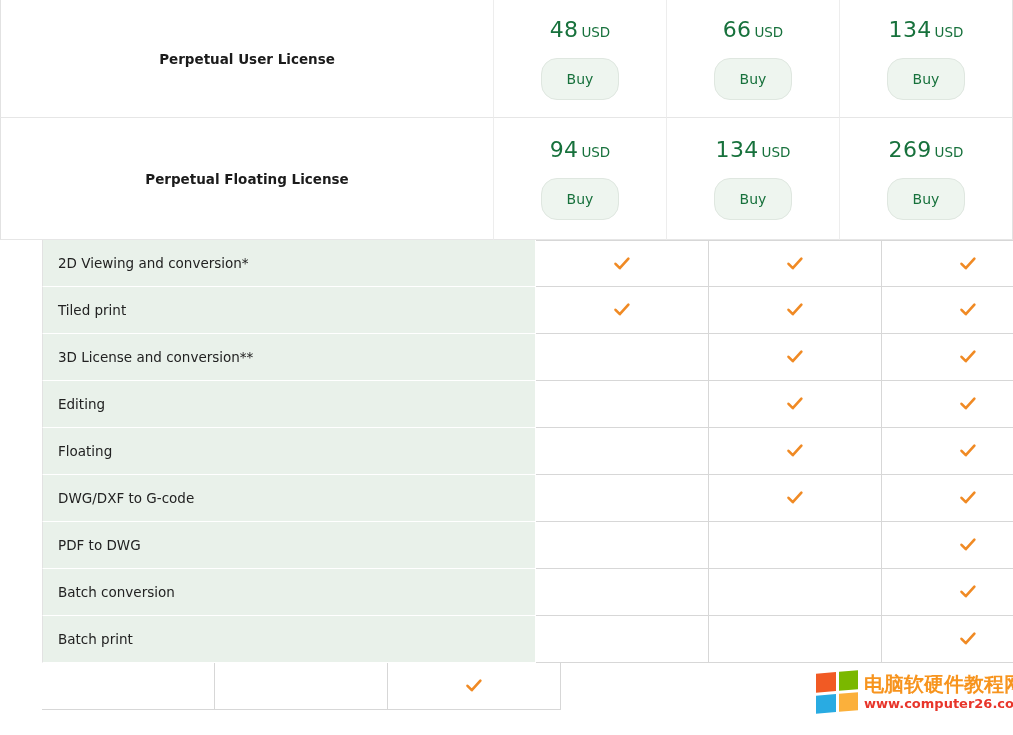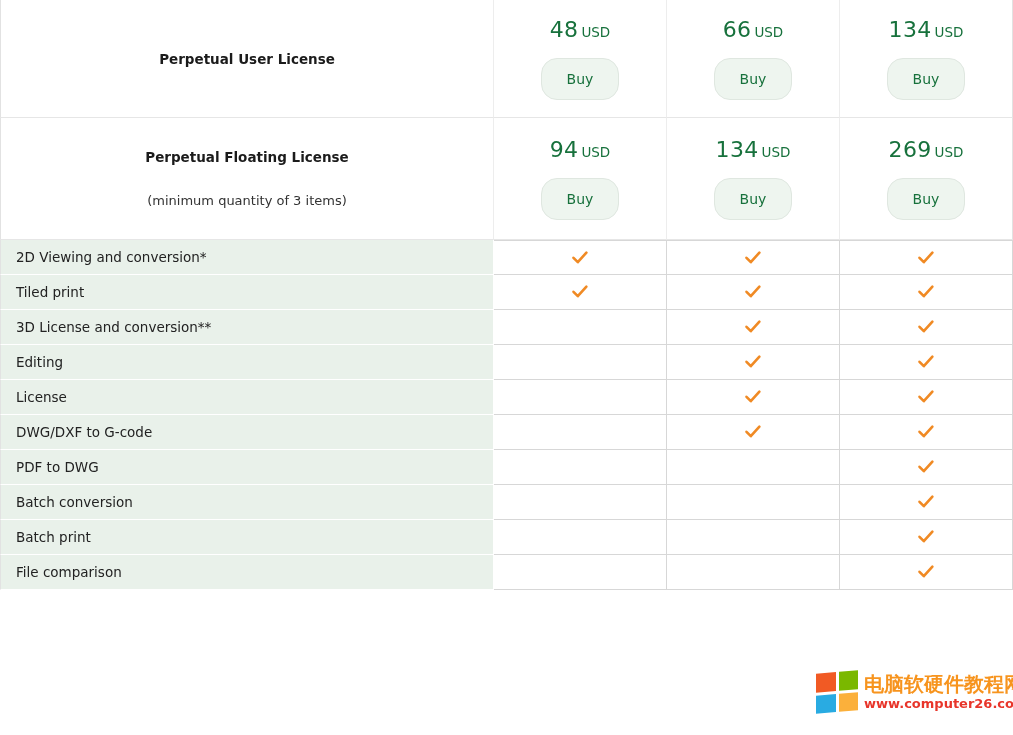--- a/index.html
+++ b/index.html
@@ -132,21 +132,22 @@
     border-radius: 16px;
     color: #17713c;
     font-size: 14px;
     font-family: inherit;
     cursor: pointer;
     box-sizing: border-box;
   }
 
   
   .feature-row {
-    height: 35px;
+    height: 47px;
+    padding-left: 42px;
   }
   .feature-row .label-cell {
     background: #e9f1ea;
     border-left: 1px solid #e2e2e2;
     border-bottom: 1px solid #ffffff;
     border-right: 1px solid #ffffff;
     display: flex;
     align-items: center;
     padding-left: 15px;
   }
@@ -236,21 +237,20 @@
       <div class="price-line">
         <span class="price-amount">134</span><span class="price-currency">USD</span>
       </div>
       <button class="buy-button">Buy</button>
     </div>
   </div>
 
   <div class="row price-row second">
     <div class="label-cell">
       <div class="license-title">Perpetual Floating License</div>
-      <div class="license-sub">(minimum quantity of 3 items)</div>
     </div>
     <div class="plan-cell">
       <div class="price-line">
         <span class="price-amount">94</span><span class="price-currency">USD</span>
       </div>
       <button class="buy-button">Buy</button>
     </div>
     <div class="plan-cell">
       <div class="price-line">
         <span class="price-amount">134</span><span class="price-currency">USD</span>
@@ -353,21 +353,21 @@
         <div class="plan-cell last">
           <span class="check-icon">
             <svg width="18" height="18" viewBox="0 0 18 18">
               <path d="M2.5 8.8 L6.8 13.2 L15.4 3.6" fill="none" stroke="#f08a24" stroke-width="2.6" stroke-linecap="round" stroke-linejoin="round"></path>
             </svg>
           </span>
         </div>
       </div>
       <div class="row feature-row">
         <div class="label-cell">
-          <span class="feature-label">License</span>
+          <span class="feature-label">Floating</span>
         </div>
         <div class="plan-cell"></div>
         <div class="plan-cell">
           <span class="check-icon">
             <svg width="18" height="18" viewBox="0 0 18 18">
               <path d="M2.5 8.8 L6.8 13.2 L15.4 3.6" fill="none" stroke="#f08a24" stroke-width="2.6" stroke-linecap="round" stroke-linejoin="round"></path>
             </svg>
           </span>
         </div>
         <div class="plan-cell last">
@@ -434,23 +434,20 @@
         <div class="plan-cell"></div>
         <div class="plan-cell last">
           <span class="check-icon">
             <svg width="18" height="18" viewBox="0 0 18 18">
               <path d="M2.5 8.8 L6.8 13.2 L15.4 3.6" fill="none" stroke="#f08a24" stroke-width="2.6" stroke-linecap="round" stroke-linejoin="round"></path>
             </svg>
           </span>
         </div>
       </div>
       <div class="row feature-row">
-        <div class="label-cell">
-          <span class="feature-label">File comparison</span>
-        </div>
         <div class="plan-cell"></div>
         <div class="plan-cell"></div>
         <div class="plan-cell last">
           <span class="check-icon">
             <svg width="18" height="18" viewBox="0 0 18 18">
               <path d="M2.5 8.8 L6.8 13.2 L15.4 3.6" fill="none" stroke="#f08a24" stroke-width="2.6" stroke-linecap="round" stroke-linejoin="round"></path>
             </svg>
           </span>
         </div>
       </div>

